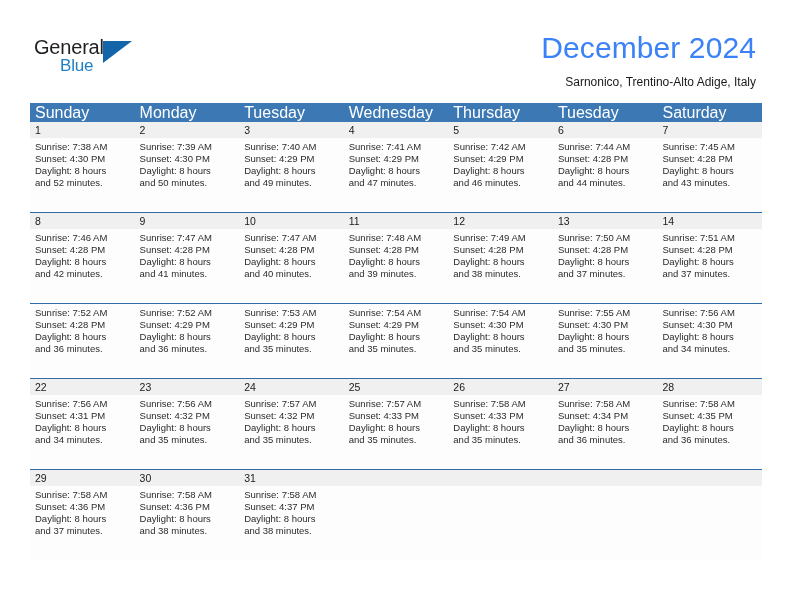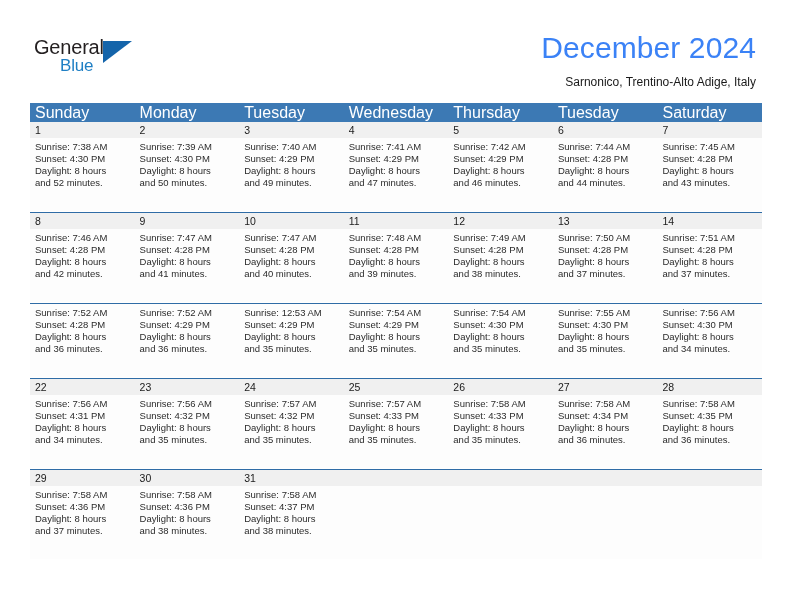--- a/index.html
+++ b/index.html
@@ -306,21 +306,21 @@
               <p>Daylight: 8 hours</p>
               <p>and 36 minutes.</p>
             </div>
             <div class="detailcell">
               <p>Sunrise: 7:52 AM</p>
               <p>Sunset: 4:29 PM</p>
               <p>Daylight: 8 hours</p>
               <p>and 36 minutes.</p>
             </div>
             <div class="detailcell">
-              <p>Sunrise: 12:53 AM</p>
+              <p>Sunrise: 7:53 AM</p>
               <p>Sunset: 4:29 PM</p>
               <p>Daylight: 8 hours</p>
               <p>and 35 minutes.</p>
             </div>
             <div class="detailcell">
               <p>Sunrise: 7:54 AM</p>
               <p>Sunset: 4:29 PM</p>
               <p>Daylight: 8 hours</p>
               <p>and 35 minutes.</p>
             </div>

